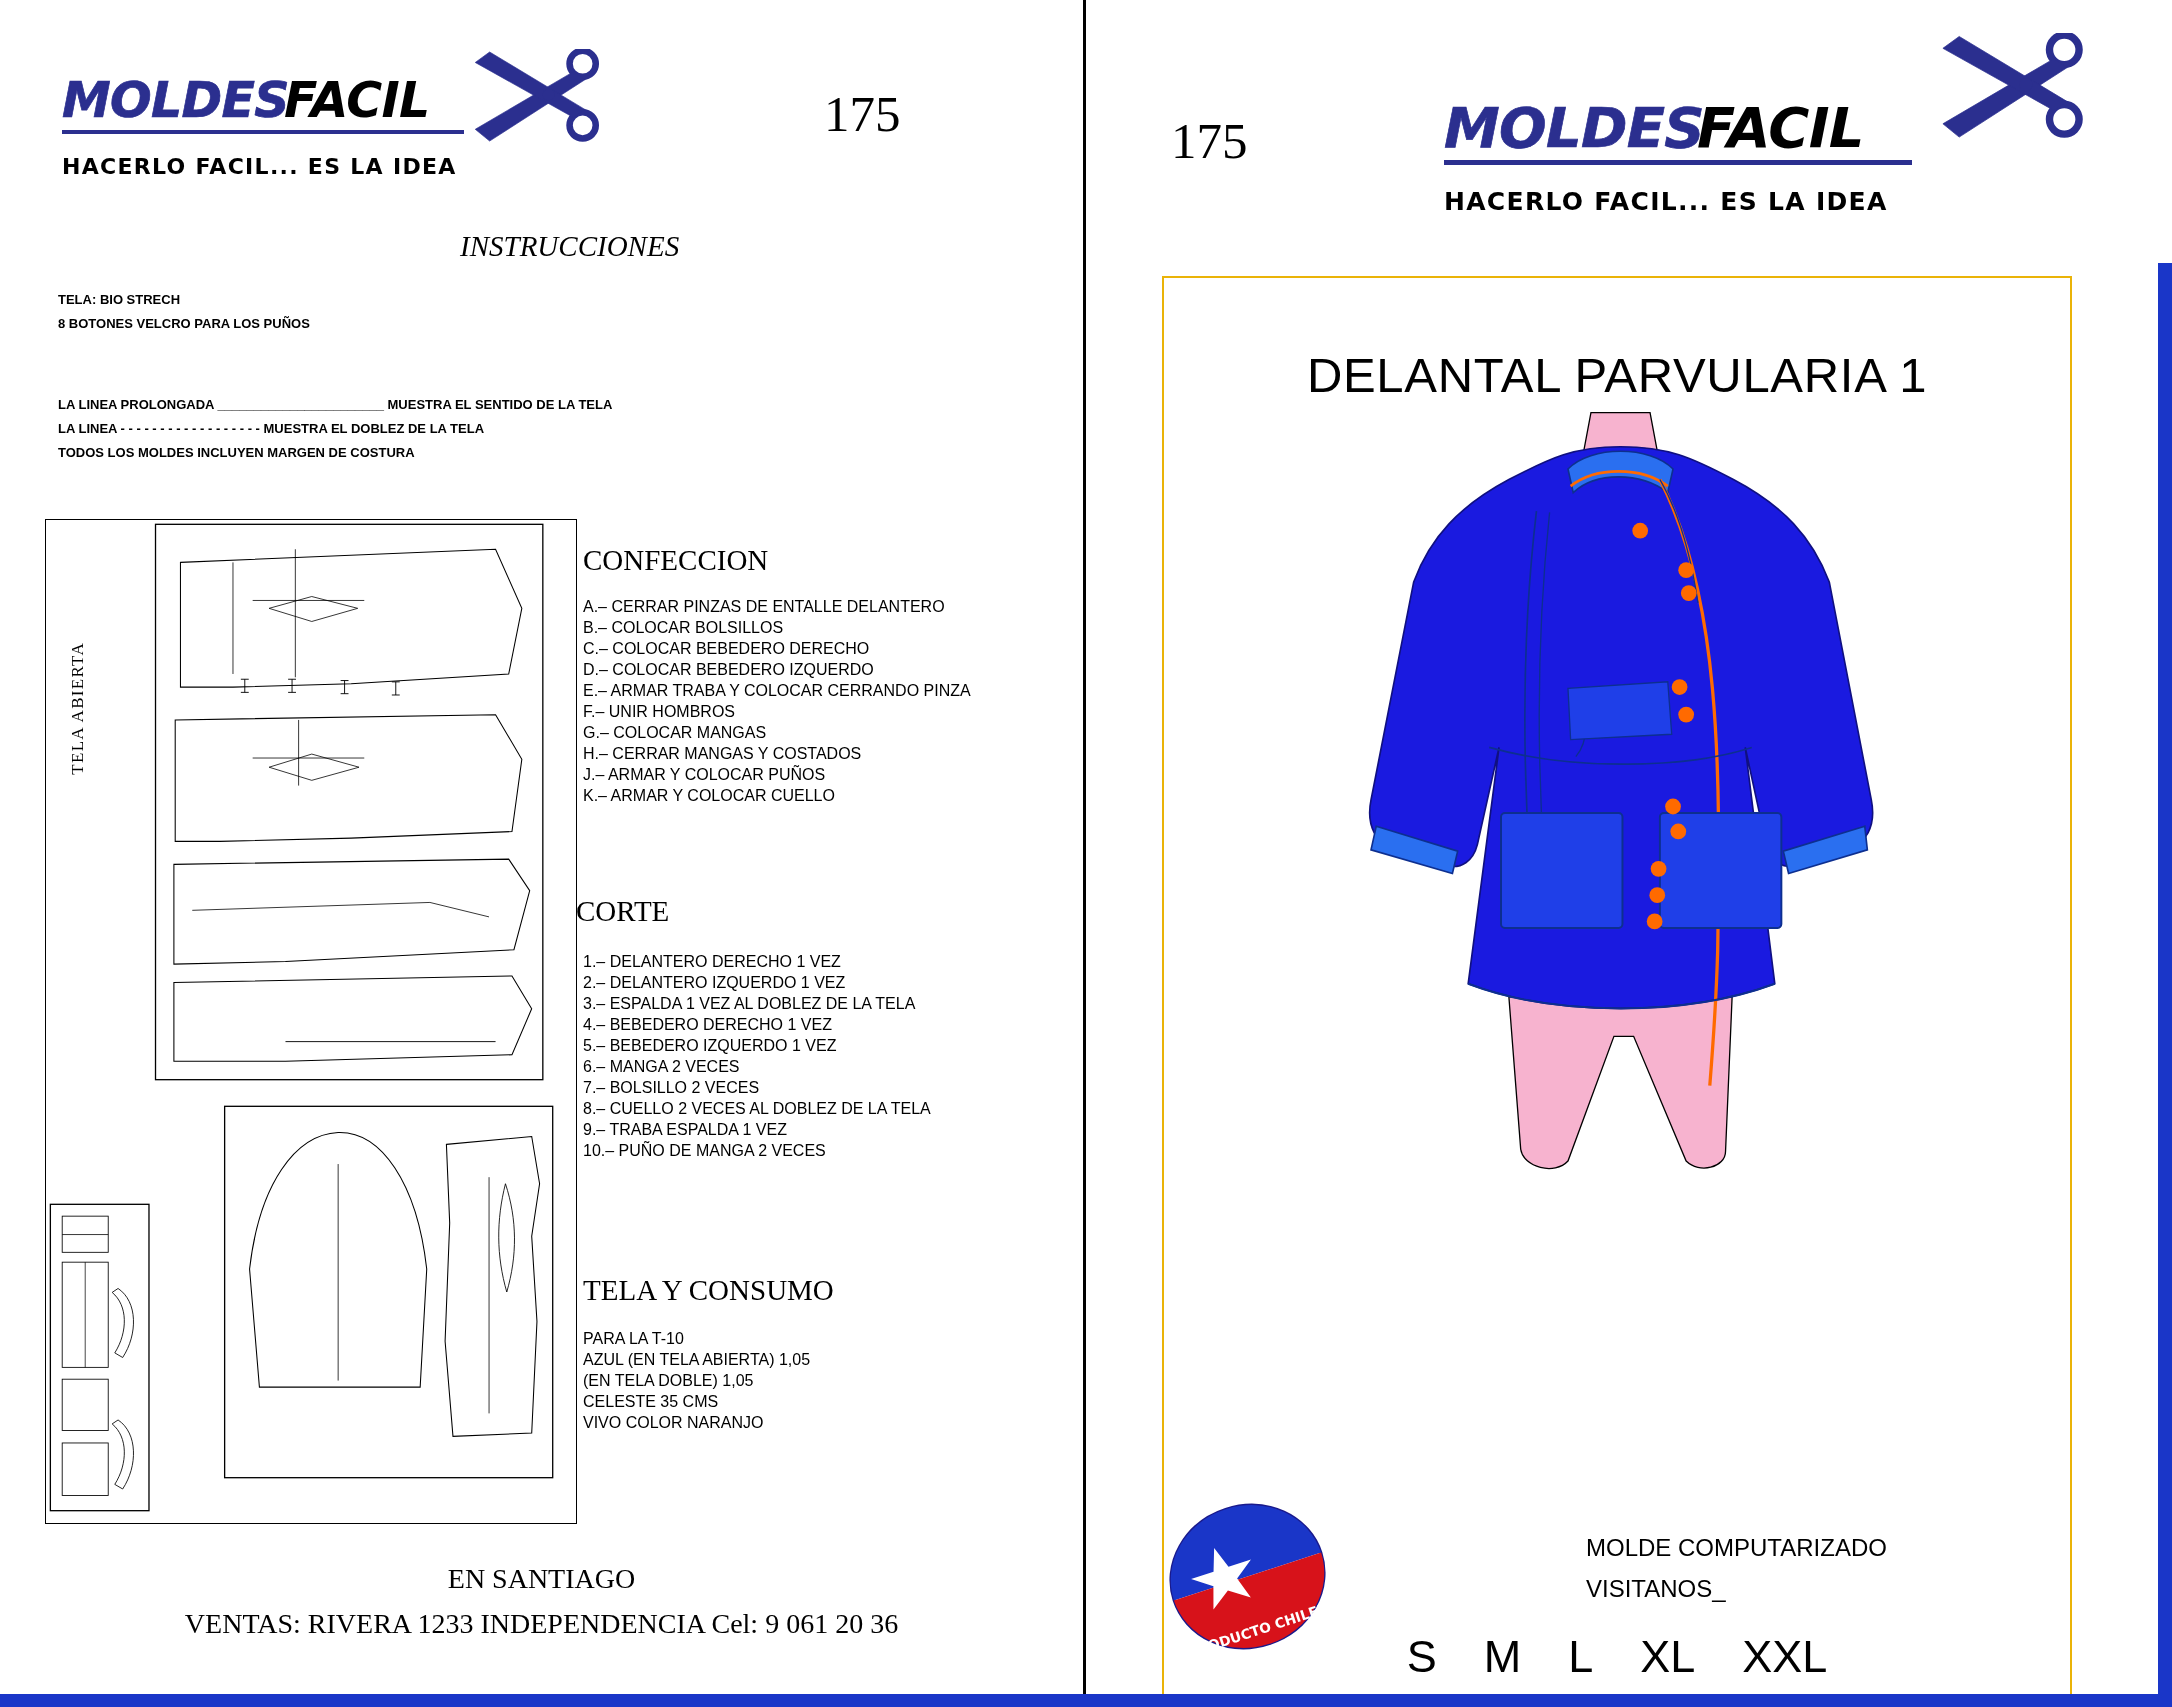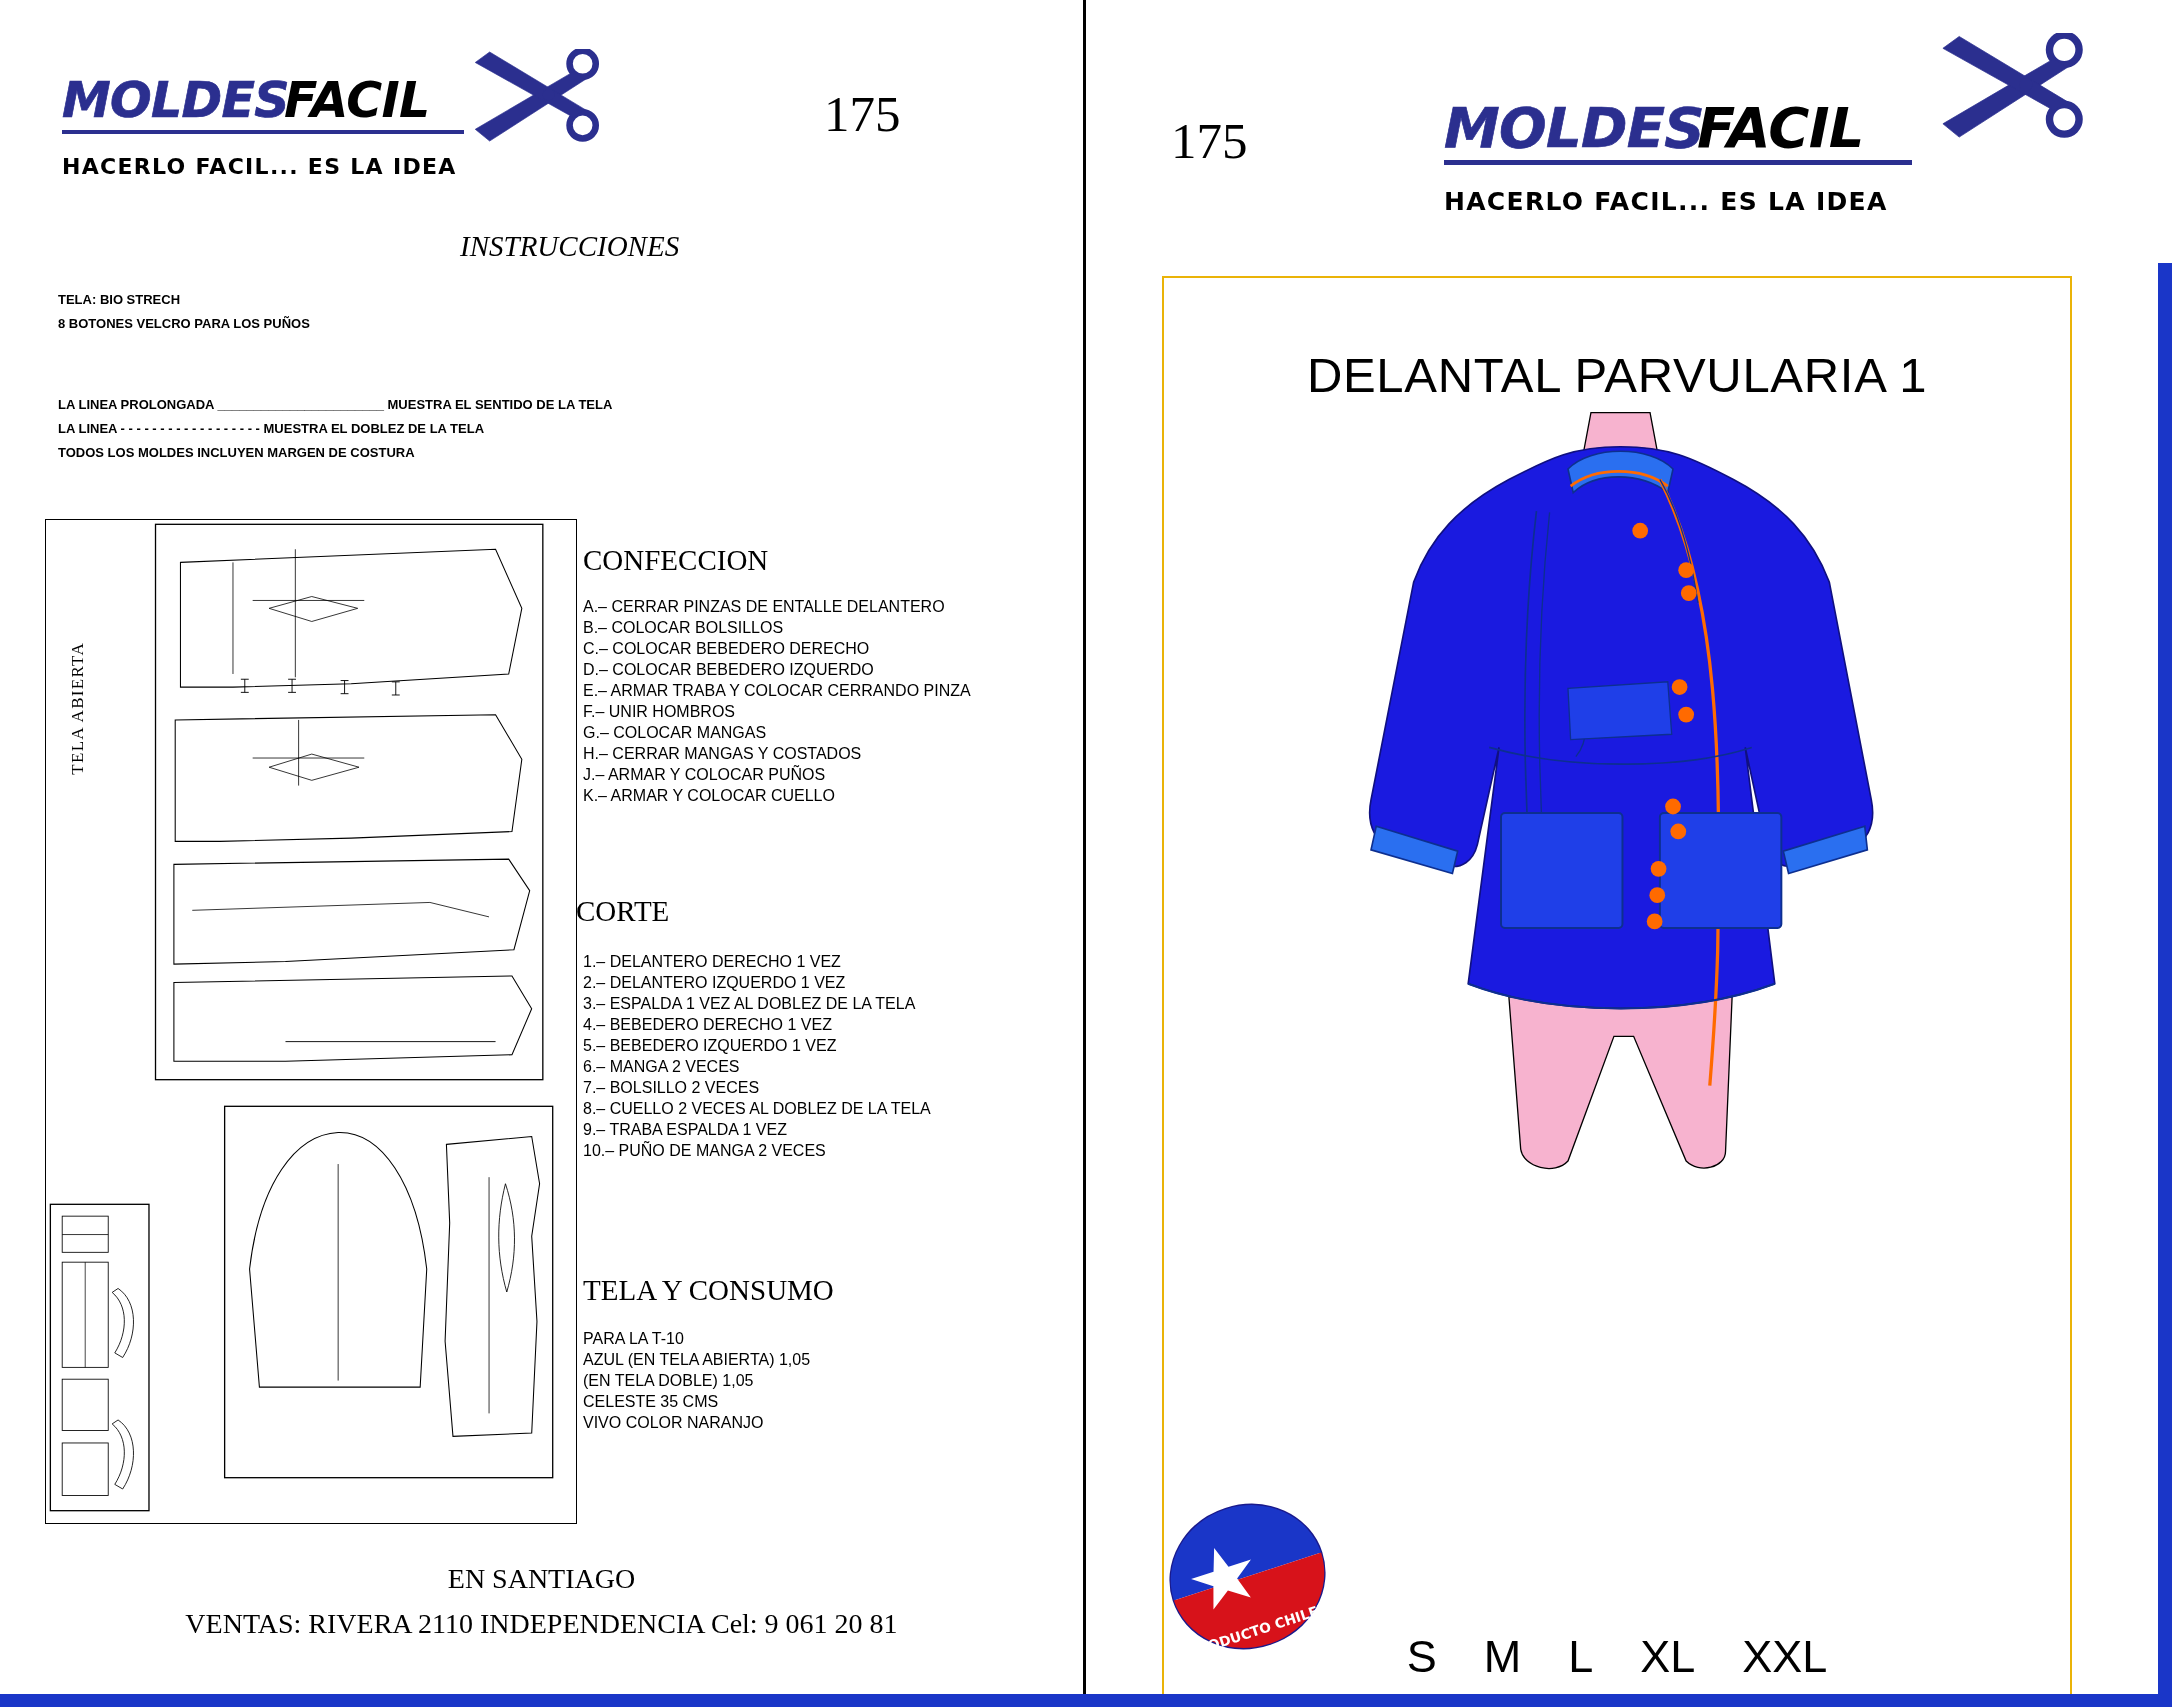--- a/index.html
+++ b/index.html
@@ -300,21 +300,21 @@
 10.– PUÑO DE MANGA  2 VECES</div>
 
     <div class="sec-head" style="position:absolute; left:583px; top:1274px;">TELA Y CONSUMO</div>
     <div class="list-text" style="position:absolute; left:583px; top:1328px; width:473px;">PARA LA T-10
 AZUL (EN TELA ABIERTA)  1,05
          (EN TELA DOBLE)  1,05
 CELESTE   35 CMS
 VIVO COLOR NARANJO</div>
 
     <div class="footer-line" style="top:1563px;">EN SANTIAGO</div>
-    <div class="footer-line" style="top:1608px;">VENTAS: RIVERA 2110 INDEPENDENCIA  Cel: 9 061 20 81</div>
+    <div class="footer-line" style="top:1608px;">VENTAS: RIVERA 1233 INDEPENDENCIA  Cel: 9 061 20 36</div>
   </div>
 
   <div class="center-divider"></div>
 
   <div class="right-page">
 
     <div class="big-number" style="position:absolute; left:85px; top:112px;">175</div>
 
     <div class="logo-block" style="left:358px; top:95px;">
       <div style="position:relative; height:72px;">
@@ -409,17 +409,19 @@
   <svg class="chile-seal" viewBox="0 0 270 230">
     <ellipse cx="135" cy="115" rx="118" ry="108" fill="#ffffff" stroke="#1a1a8c" stroke-width="4" transform="rotate(-18 135 115)"></ellipse>
     <g transform="rotate(-18 135 115)">
       <path d="M17 115 A118 108 0 0 1 253 115 Z" fill="#1a36c8"></path>
       <path d="M17 115 A118 108 0 0 0 253 115 Z" fill="#d7121a"></path>
       <polygon points="100,58 112,92 148,92 119,113 130,147 100,126 70,147 81,113 52,92 88,92" fill="#ffffff"></polygon>
       <text x="135" y="205" font-family="DejaVu Sans, sans-serif" font-size="21" font-weight="bold" fill="#ffffff" text-anchor="middle">PRODUCTO CHILENO</text>
     </g>
   </svg>
 
+  <div class="right-bottom-text">MOLDE COMPUTARIZADO
+VISITANOS_</div>
 
   <div class="right-blue-bar"></div>
   <div class="bottom-blue-bar"></div>
 </div>
 
 
 </body></html>

